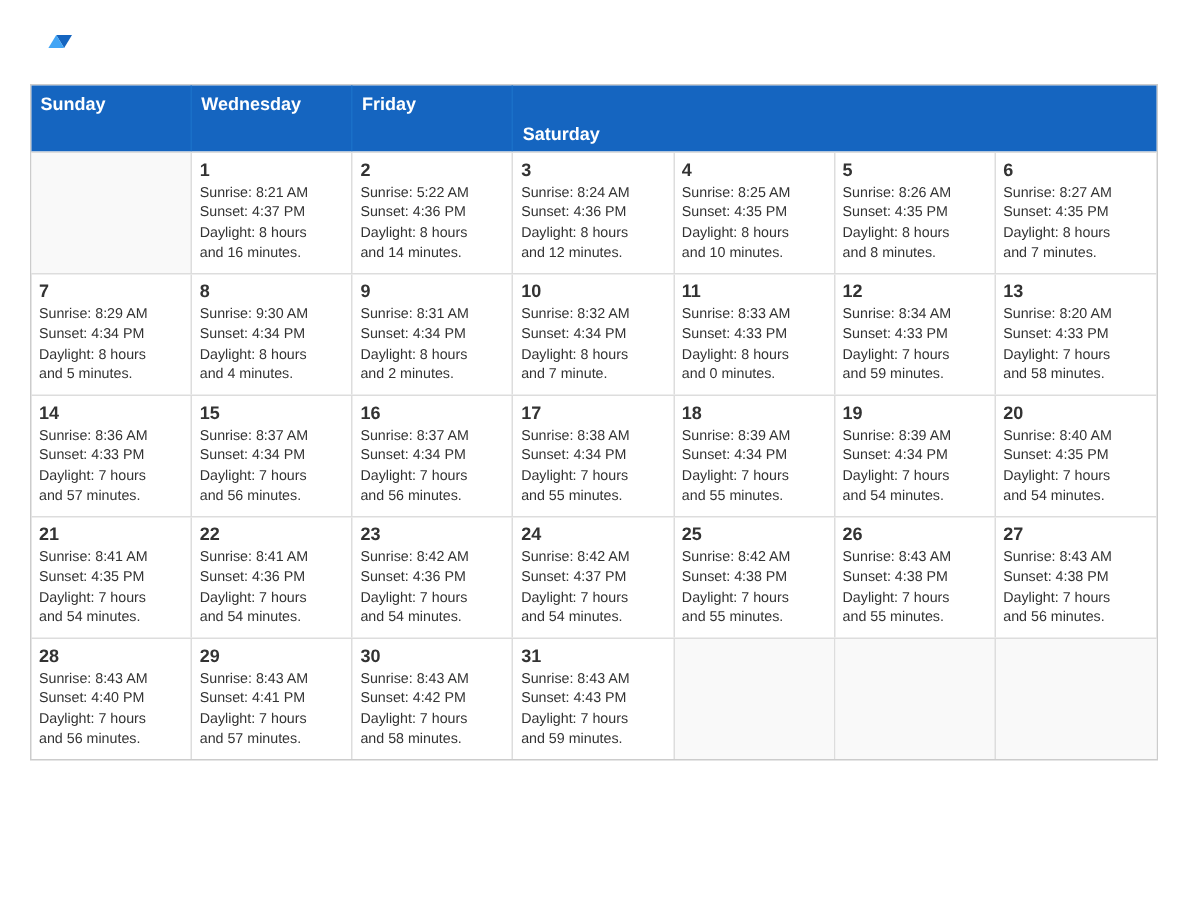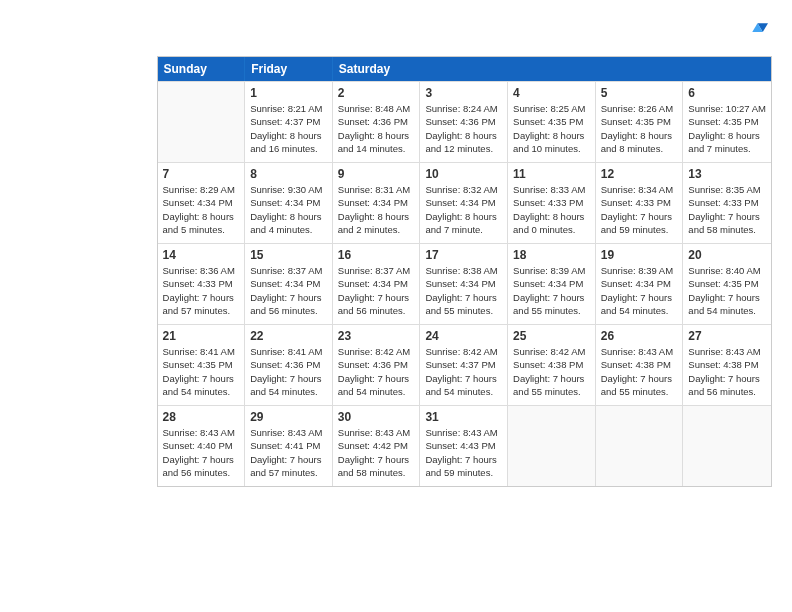--- a/index.html
+++ b/index.html
@@ -9,21 +9,20 @@
       font-family: Arial, sans-serif;
       background: #fff;
       overflow: hidden;
     }
     .page {
       width: 792px;
       height: 461px;
       padding: 18px 20px 10px 20px;
       display: flex;
       flex-direction: column;
-      align-items: flex-end;
     }
     .header {
       display: flex;
       justify-content: space-between;
       align-items: flex-start;
       margin-bottom: 10px;
     }
     .logo {
       display: flex;
       align-items: center;
@@ -72,21 +71,21 @@
       background: #1565C0;
     }
     .cal-header-cell {
       color: #fff;
       font-size: 12px;
       font-weight: bold;
       padding: 5px 6px;
       text-align: left;
       border-right: 1px solid #1a70c8;
     }
-    .cal-header-cell:last-child { border-right: none; }
+    .cal-header-cell:last-child { border-right: none; margin-top: 20px; }
     .cal-body {
       flex: 1;
       display: flex;
       flex-direction: column;
     }
     .cal-row {
       display: grid;
       grid-template-columns: repeat(7, 1fr);
       flex: 1;
       border-top: 1px solid #ddd;
@@ -129,36 +128,37 @@
     </div>
     <div class="title-block">
       <div class="month-title"></div>
       <div class="location"></div>
     </div>
   </div>
 
   <div class="calendar">
     <div class="cal-header" id="cal-header">
         <div class="cal-header-cell">Sunday</div>
+        <div class="cal-header-cell">Wednesday</div>
         <div class="cal-header-cell">Friday</div>
         <div class="cal-header-cell">Saturday</div>
       </div>
     <div class="cal-body" id="cal-body">
         <div class="cal-row">
           <div class="cal-cell empty"></div>
           <div class="cal-cell">
             <span class="day-num">1</span>
             <span class="cell-line">Sunrise: 8:21 AM</span>
             <span class="cell-line">Sunset: 4:37 PM</span>
             <span class="cell-line">Daylight: 8 hours</span>
             <span class="cell-line">and 16 minutes.</span>
           </div>
           <div class="cal-cell">
             <span class="day-num">2</span>
-            <span class="cell-line">Sunrise: 8:48 AM</span>
+            <span class="cell-line">Sunrise: 5:22 AM</span>
             <span class="cell-line">Sunset: 4:36 PM</span>
             <span class="cell-line">Daylight: 8 hours</span>
             <span class="cell-line">and 14 minutes.</span>
           </div>
           <div class="cal-cell">
             <span class="day-num">3</span>
             <span class="cell-line">Sunrise: 8:24 AM</span>
             <span class="cell-line">Sunset: 4:36 PM</span>
             <span class="cell-line">Daylight: 8 hours</span>
             <span class="cell-line">and 12 minutes.</span>
@@ -172,21 +172,21 @@
           </div>
           <div class="cal-cell">
             <span class="day-num">5</span>
             <span class="cell-line">Sunrise: 8:26 AM</span>
             <span class="cell-line">Sunset: 4:35 PM</span>
             <span class="cell-line">Daylight: 8 hours</span>
             <span class="cell-line">and 8 minutes.</span>
           </div>
           <div class="cal-cell">
             <span class="day-num">6</span>
-            <span class="cell-line">Sunrise: 10:27 AM</span>
+            <span class="cell-line">Sunrise: 8:27 AM</span>
             <span class="cell-line">Sunset: 4:35 PM</span>
             <span class="cell-line">Daylight: 8 hours</span>
             <span class="cell-line">and 7 minutes.</span>
           </div>
         </div>
         <div class="cal-row">
           <div class="cal-cell">
             <span class="day-num">7</span>
             <span class="cell-line">Sunrise: 8:29 AM</span>
             <span class="cell-line">Sunset: 4:34 PM</span>
@@ -223,21 +223,21 @@
           </div>
           <div class="cal-cell">
             <span class="day-num">12</span>
             <span class="cell-line">Sunrise: 8:34 AM</span>
             <span class="cell-line">Sunset: 4:33 PM</span>
             <span class="cell-line">Daylight: 7 hours</span>
             <span class="cell-line">and 59 minutes.</span>
           </div>
           <div class="cal-cell">
             <span class="day-num">13</span>
-            <span class="cell-line">Sunrise: 8:35 AM</span>
+            <span class="cell-line">Sunrise: 8:20 AM</span>
             <span class="cell-line">Sunset: 4:33 PM</span>
             <span class="cell-line">Daylight: 7 hours</span>
             <span class="cell-line">and 58 minutes.</span>
           </div>
         </div>
         <div class="cal-row">
           <div class="cal-cell">
             <span class="day-num">14</span>
             <span class="cell-line">Sunrise: 8:36 AM</span>
             <span class="cell-line">Sunset: 4:33 PM</span>

